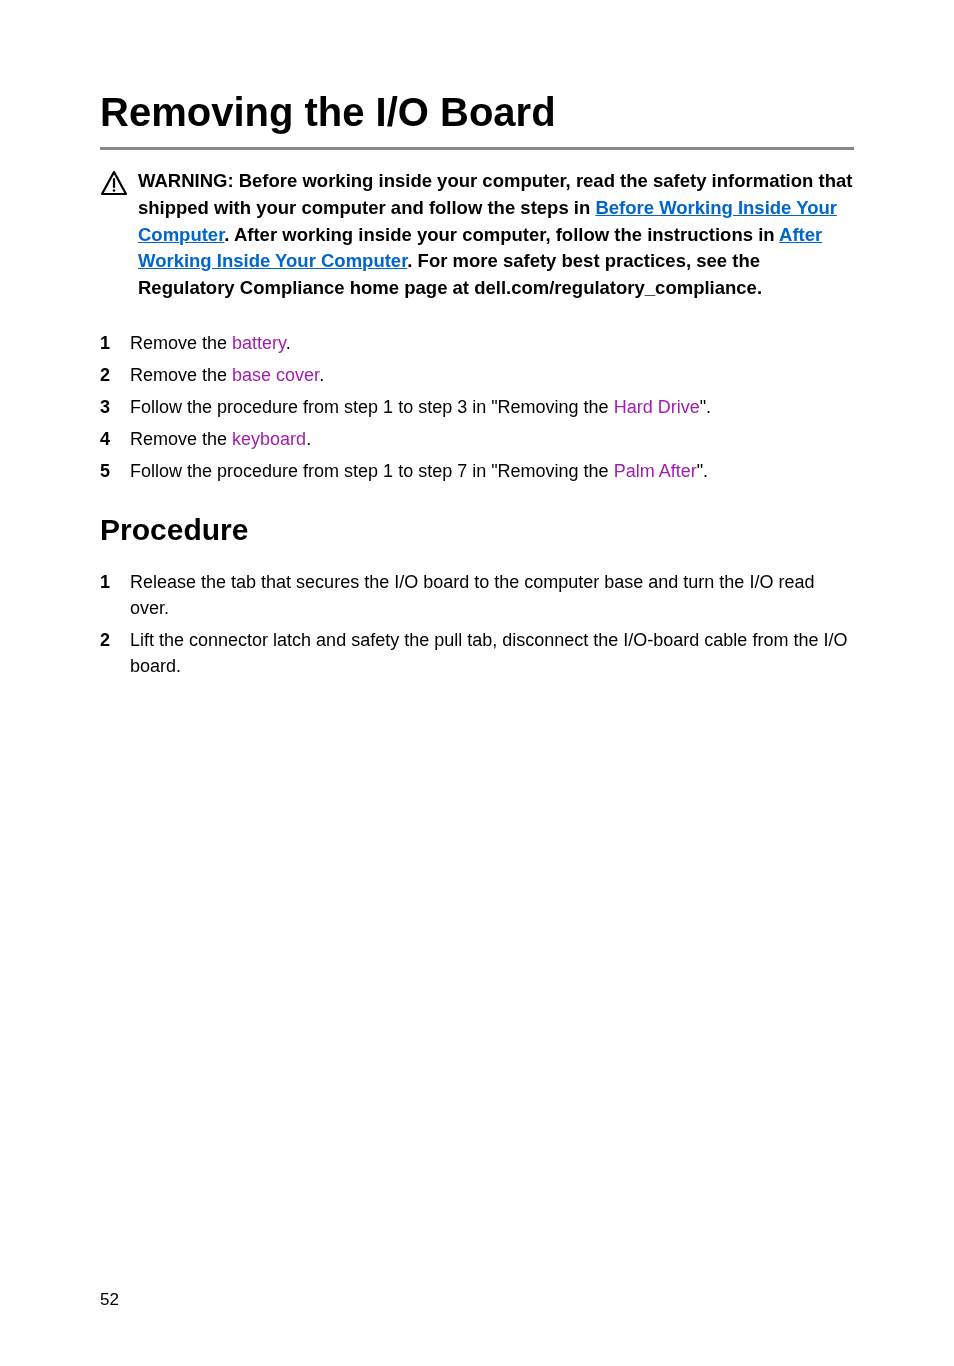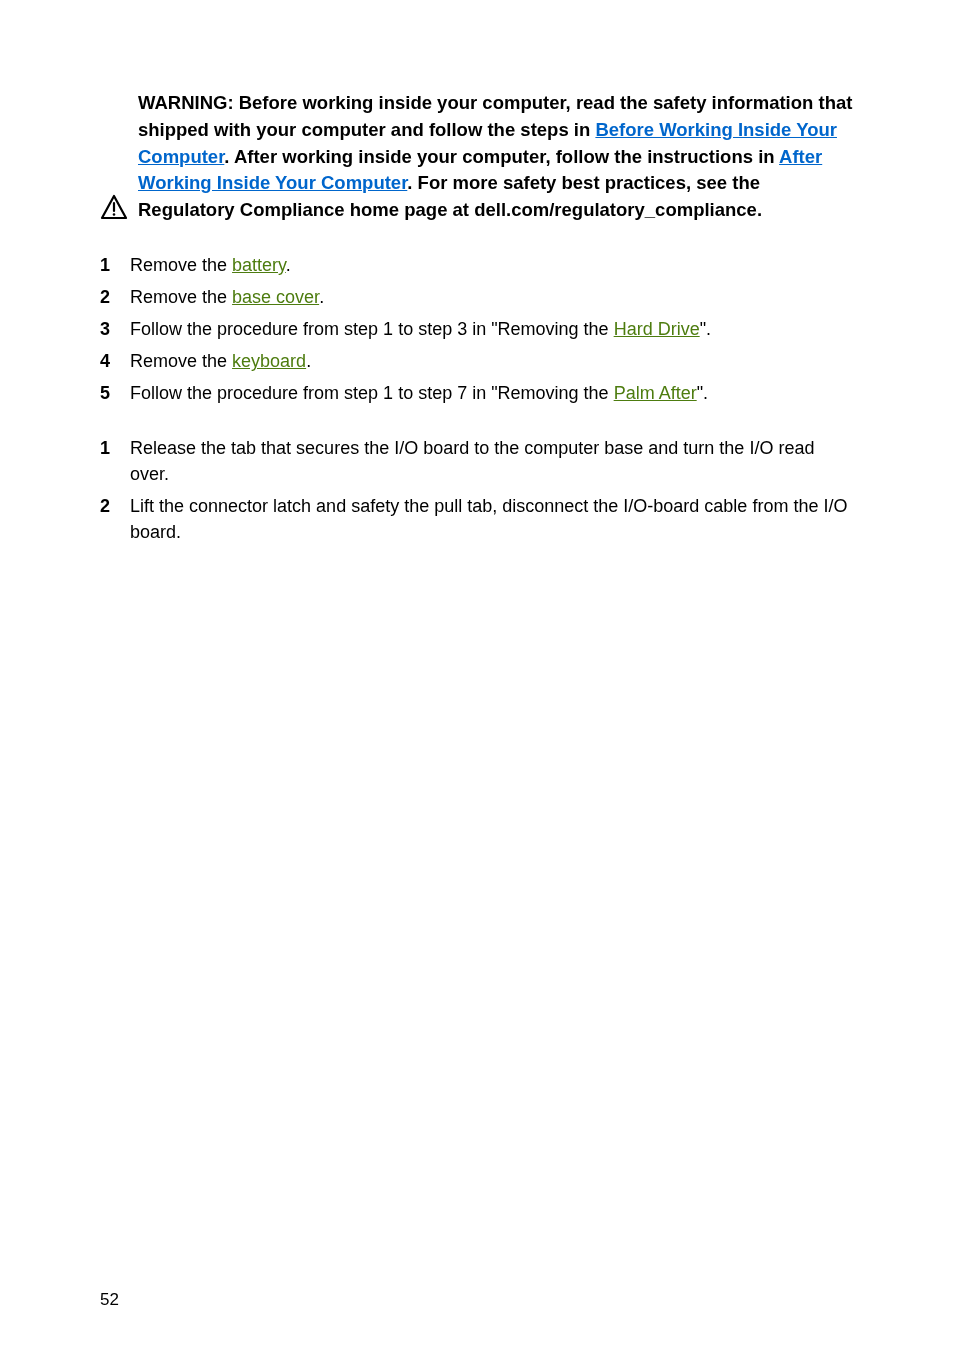--- a/index.html
+++ b/index.html
@@ -21,21 +21,21 @@
     h1 {
       font-size: 40px;
       font-weight: bold;
       color: #000;
       padding-bottom: 12px;
       border-bottom: 3px solid #888;
       margin-bottom: 18px;
     }
     .warning-block {
       display: flex;
-      align-items: flex-end;
+      align-items: flex-start;
       margin-bottom: 28px;
     }
     .warning-icon-wrap {
       flex: 0 0 auto;
       margin-right: 10px;
       margin-top: 2px;
     }
     .warning-text {
       font-size: 18.5px;
       font-weight: bold;
@@ -69,34 +69,34 @@
     ol.numbered > li::before {
       content: counter(item);
       font-weight: bold;
       width: 30px;
       flex: 0 0 30px;
     }
     ol.numbered > li .li-body {
       flex: 1;
     }
     .inline-link {
-      color: #4d7c0f;
-      text-decoration: underline;
+      color: #a21caf;
     }
     .page-number {
       position: absolute;
       bottom: 56px;
       left: 100px;
       font-size: 17px;
     }
   </style>
 </head>
 <body>
 
 <div class="page">
+  <h1>Removing the I/O Board</h1>
 
   <div class="warning-block">
     <div class="warning-icon-wrap">
       <svg width="28" height="26" viewBox="0 0 28 26">
         <polygon points="14,2 26,24 2,24" fill="none" stroke="#000" stroke-width="2.2" stroke-linejoin="round"></polygon>
         <line x1="14" y1="9" x2="14" y2="17" stroke="#000" stroke-width="2.2" stroke-linecap="round"></line>
         <circle cx="14" cy="20.5" r="1.3" fill="#000"></circle>
       </svg>
     </div>
     <div class="warning-text">
@@ -115,20 +115,21 @@
         <span class="li-body"><span>Follow the procedure from step 1 to step 3 in "Removing the </span><a class="inline-link">Hard Drive</a><span>".</span></span>
       </li>
     <li>
         <span class="li-body"><span>Remove the </span><a class="inline-link">keyboard</a><span>.</span></span>
       </li>
     <li>
         <span class="li-body"><span>Follow the procedure from step 1 to step 7 in "Removing the </span><a class="inline-link">Palm After</a><span>".</span></span>
       </li>
   </ol>
 
+  <h2>Procedure</h2>
   <ol class="numbered">
     <li>
         <span class="li-body">Release the tab that secures the I/O board to the computer base and turn the I/O read over.</span>
       </li>
     <li>
         <span class="li-body">Lift the connector latch and safety the pull tab, disconnect the I/O-board cable from the I/O board.</span>
       </li>
   </ol>
 </div>
 

